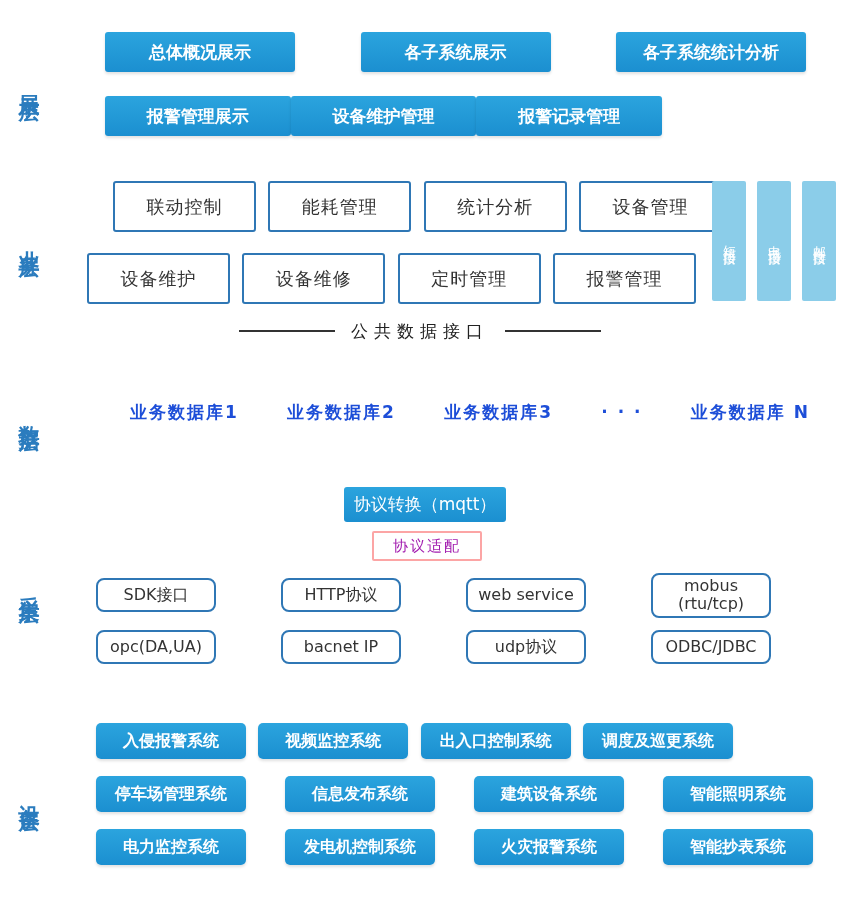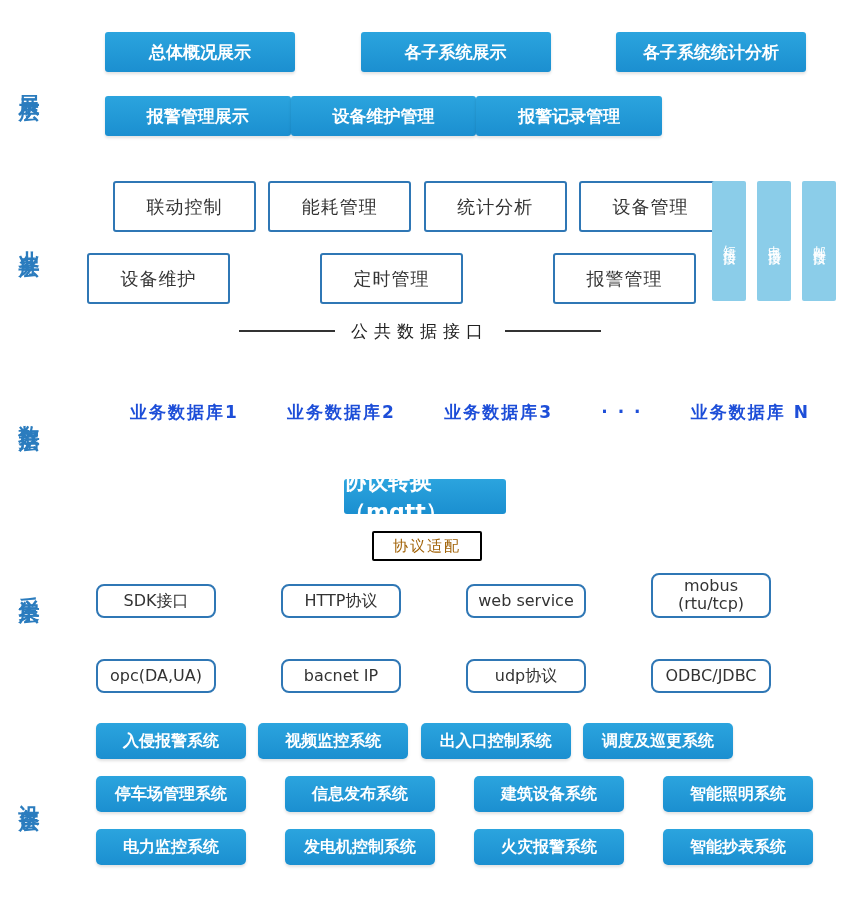--- a/index.html
+++ b/index.html
@@ -6,21 +6,21 @@
   body{font-family:"DejaVu Sans","Liberation Sans",sans-serif;}
   .canvas{position:relative;width:842px;height:914px;background:#ffffff;overflow:hidden;}
 
   .layer-label{
     position:absolute;width:30px;height:92px;
     writing-mode:vertical-rl;text-orientation:upright;
     display:flex;align-items:center;justify-content:center;
     color:#2b7cbe;font-weight:bold;font-size:21px;letter-spacing:4px;
   }
 
-  .row{position:absolute;display:flex;justify-content:space-between;align-items:flex-end;}
+  .row{position:absolute;display:flex;justify-content:space-between;align-items:center;}
 
   .btn-blue{
     width:190px;height:40px;border-radius:3px;
     background:linear-gradient(180deg,#2ba4de 0%,#1b8fd0 100%);
     color:#ffffff;font-weight:bold;font-size:17px;
     display:flex;align-items:center;justify-content:center;
     box-shadow:0 2px 3px rgba(0,0,0,0.12);
   }
 
   .box-outline{
@@ -40,29 +40,29 @@
   .common-row{position:absolute;display:flex;align-items:center;justify-content:center;gap:16px;}
   .common-line{width:96px;height:0;border-top:2px solid #333333;}
   .common-text{color:#222222;font-size:17px;letter-spacing:6px;font-weight:500;white-space:nowrap;}
 
   .db-row{position:absolute;display:flex;justify-content:space-between;align-items:center;}
   .db-item{color:#1d4ed8;font-size:17px;font-weight:bold;letter-spacing:2px;white-space:nowrap;}
 
   .btn-mqtt{
     position:absolute;width:162px;height:35px;border-radius:3px;
     background:linear-gradient(180deg,#2ba4de 0%,#1b8fd0 100%);
-    color:#ffffff;font-size:22px;font-weight:700;
-    display:flex;align-items:center;justify-content:center;
+    color:#ffffff;font-size:17px;font-weight:400;
+    display:flex;align-items:center;justify-content:center;margin-top:8px;
   }
 
   .box-adapter{
     position:absolute;width:106px;height:26px;background:#ffffff;
-    border:2px solid #000000;border-radius:2px;
+    border:2px solid #fca5a5;border-radius:2px;
     display:flex;align-items:center;justify-content:center;
-    color:#a16207;font-size:15px;letter-spacing:2px;
+    color:#a21caf;font-size:15px;letter-spacing:2px;
   }
 
   .proto-box{
     width:120px;min-height:34px;background:#ffffff;
     border:2px solid #2f77b5;border-radius:8px;
     display:flex;align-items:center;justify-content:center;
     color:#333333;font-size:16px;text-align:center;line-height:1.15;
     padding:2px 4px;box-sizing:border-box;
   }
 
@@ -93,20 +93,21 @@
 
   <div class="layer-label" style="left:14px;top:194px;">业务层</div>
   <div class="row" style="left:87px;top:181px;width:609px;padding-left:26px;">
     <div class="box-outline">联动控制</div>
     <div class="box-outline">能耗管理</div>
     <div class="box-outline">统计分析</div>
     <div class="box-outline">设备管理</div>
   </div>
   <div class="row" style="left:87px;top:253px;width:609px;">
     <div class="box-outline">设备维护</div>
+    <div class="box-outline">设备维修</div>
     <div class="box-outline">定时管理</div>
     <div class="box-outline">报警管理</div>
   </div>
   <div class="row" style="left:712px;top:181px;width:124px;">
     <div class="v-box">短信接口</div>
     <div class="v-box">电话接口</div>
     <div class="v-box">邮件接口</div>
   </div>
   <div class="common-row" style="left:225px;top:318px;width:390px;height:26px;">
     <div class="common-line"></div>
@@ -125,21 +126,21 @@
 
   <div class="btn-mqtt" style="left:344px;top:479px;">协议转换（mqtt）</div>
   <div class="box-adapter" style="left:372px;top:531px;">协议适配</div>
   <div class="layer-label" style="left:14px;top:540px;">采集层</div>
   <div class="row" style="left:96px;top:573px;width:675px;">
     <div class="proto-box">SDK接口</div>
     <div class="proto-box">HTTP协议</div>
     <div class="proto-box">web service</div>
     <div class="proto-box">mobus (rtu/tcp)</div>
   </div>
-  <div class="row" style="left:96px;top:659px;width:675px;">
+  <div class="row" style="left:96px;top:630px;width:675px;">
     <div class="proto-box">opc(DA,UA)</div>
     <div class="proto-box">bacnet IP</div>
     <div class="proto-box">udp协议</div>
     <div class="proto-box">ODBC/JDBC</div>
   </div>
 
   <div class="layer-label" style="left:14px;top:748px;">设备层</div>
   <div class="row" style="left:96px;top:723px;width:637px;">
     <div class="btn-device">入侵报警系统</div>
     <div class="btn-device">视频监控系统</div>

